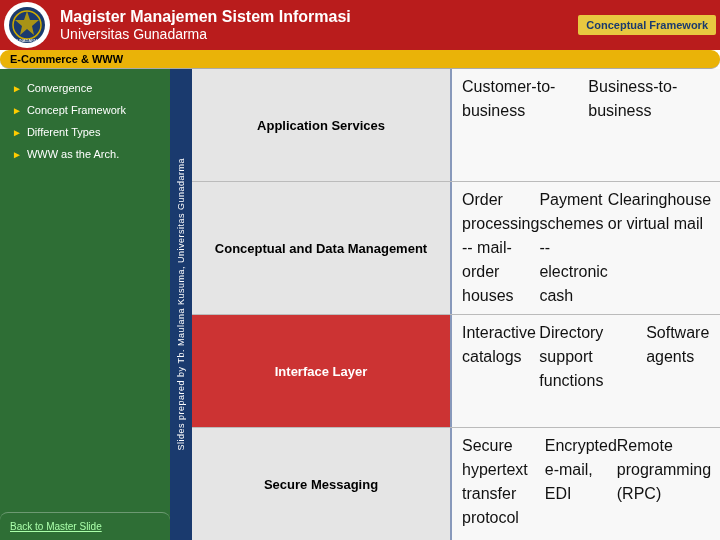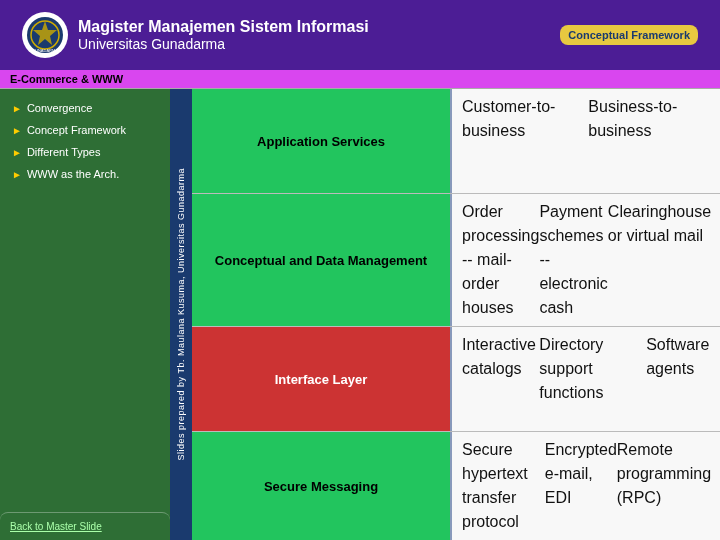--- a/index.html
+++ b/index.html
@@ -14,24 +14,24 @@
     .outer {
       width: 720px;
       height: 540px;
       display: flex;
       flex-direction: column;
     }
     
     .header {
       display: flex;
       align-items: center;
-      background: #4c1d95;
+      background: #b91c1c;
       color: white;
-      padding: 6px 22px;
-      height: 70px;
+      padding: 6px 4px;
+      height: 50px;
       flex-shrink: 0;
     }
     .header-logo {
       width: 46px;
       height: 46px;
       background: white;
       border-radius: 50%;
       display: flex;
       align-items: center;
       justify-content: center;
@@ -55,33 +55,34 @@
       font-size: 14px;
       font-weight: normal;
       line-height: 1.2;
     }
     .header-badge {
       background: #e8c840;
       color: #1a3a6e;
       font-weight: bold;
       font-size: 11px;
       padding: 4px 8px;
-      border-radius: 8px;
+      border-radius: 2px;
       text-align: center;
       min-width: 110px;
     }
     
     .ecommerce-bar {
-      background: #d946ef;
+      background: #eab308;
       padding: 3px 10px;
       font-size: 11px;
       font-weight: bold;
       color: #000;
       border-bottom: 1px solid #aaa;
       flex-shrink: 0;
+      border-radius: 9px;
     }
     
     .main-content {
       display: flex;
       flex: 1;
       overflow: hidden;
     }
     
     .sidebar {
       width: 170px;
@@ -146,21 +147,21 @@
     .table-row-item {
       display: flex;
       border-bottom: 1px solid #bbb;
       flex: 1;
     }
     .table-row-item:last-child {
       border-bottom: none;
     }
     .cell-label {
       width: 260px;
-      background: #22c55e;
+      background: #e5e5e5;
       display: flex;
       align-items: center;
       justify-content: center;
       font-size: 13px;
       font-weight: bold;
       color: #000;
       padding: 6px 10px;
       text-align: center;
       border-right: 2px solid #8899bb;
       flex-shrink: 0;

